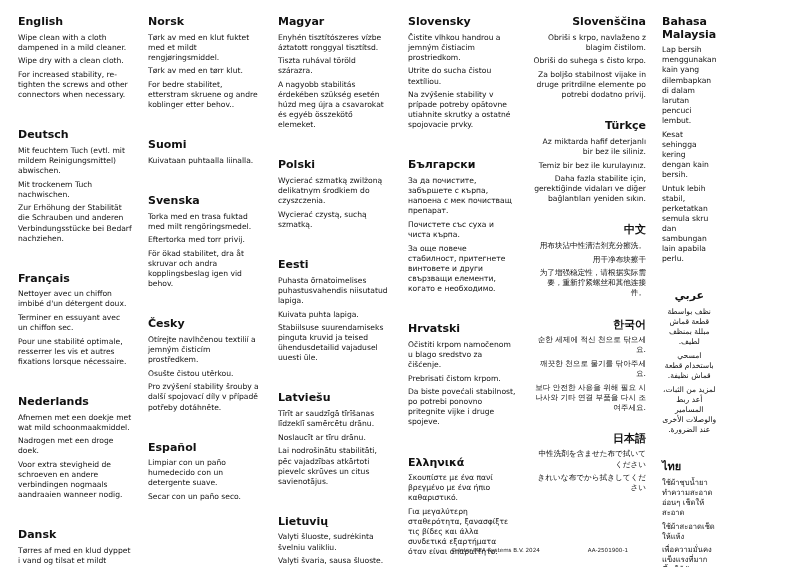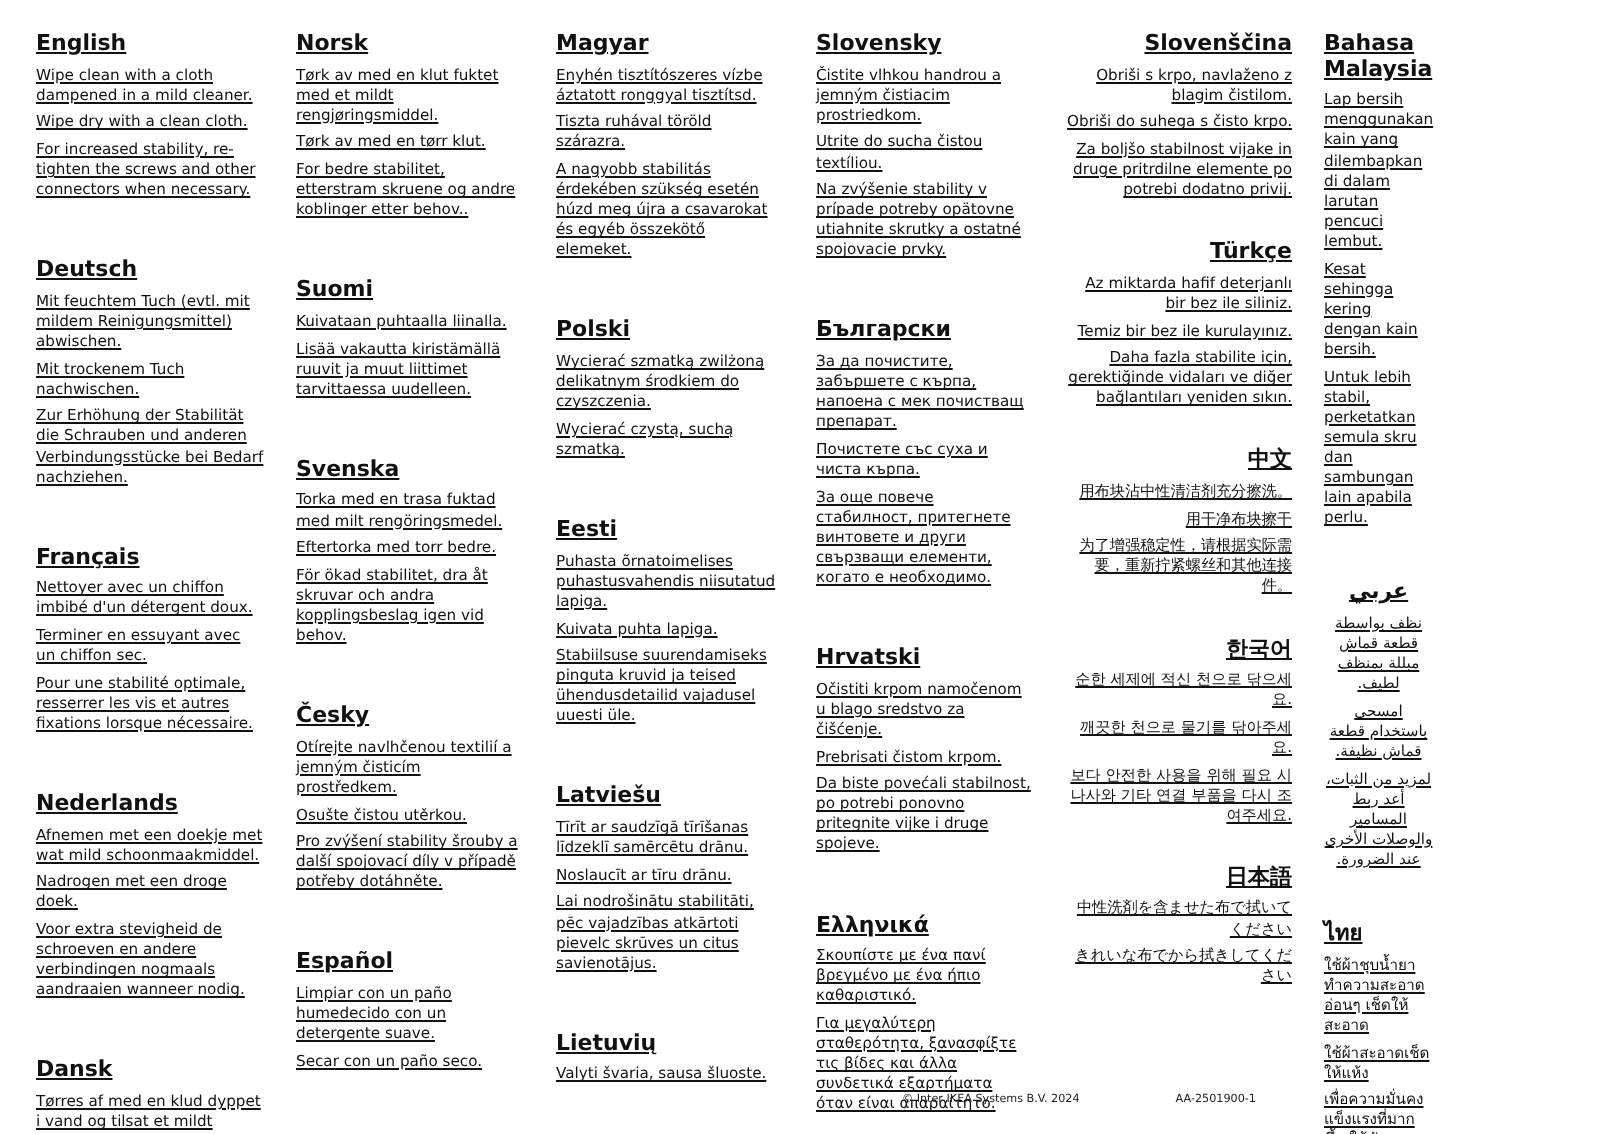--- a/index.html
+++ b/index.html
@@ -4,21 +4,21 @@
 <style>
   * { box-sizing: border-box; }
   html, body {
     margin: 0; padding: 0;
     width: 802px; height: 567px;
     background: #ffffff;
     color: #111111;
     font-family: "DejaVu Sans", "Liberation Sans", sans-serif;
     overflow: hidden;
   }
-  .sheet { position: relative; width: 640px; height: 567px; text-decoration: underline; }
+  .sheet { position: relative; width: 640px; height: 567px; }
   .columns {
     display: grid;
     grid-template-columns: 130px 130px 130px 125px 129px 1fr;
     padding: 16px 8px 0 18px;
   }
   .column { padding-right: 16px; }
   .lang-section { margin-bottom: 29px; }
   .column:nth-child(5) .lang-section { margin-bottom: 20px; text-align: right; }
   .column:nth-child(6) .lang-section { margin-bottom: 26px; }
   .lang-section h3 {
@@ -81,26 +81,25 @@
       <div class="column">
         <section class="lang-section">
           <h3>Norsk</h3>
           <p>Tørk av med en klut fuktet med et mildt rengjøringsmiddel.</p>
           <p>Tørk av med en tørr klut.</p>
           <p>For bedre stabilitet, etterstram skruene og andre koblinger etter behov..</p>
         </section>
         <section class="lang-section">
           <h3>Suomi</h3>
           <p>Kuivataan puhtaalla liinalla.</p>
-          <p>Lisää vakautta kiristämällä ruuvit ja muut liittimet tarvittaessa uudelleen.</p>
         </section>
         <section class="lang-section">
           <h3>Svenska</h3>
           <p>Torka med en trasa fuktad med milt rengöringsmedel.</p>
-          <p>Eftertorka med torr bedre.</p>
+          <p>Eftertorka med torr privij.</p>
           <p>För ökad stabilitet, dra åt skruvar och andra kopplingsbeslag igen vid behov.</p>
         </section>
         <section class="lang-section">
           <h3>Česky</h3>
           <p>Otírejte navlhčenou textilií a jemným čisticím prostředkem.</p>
           <p>Osušte čistou utěrkou.</p>
           <p>Pro zvýšení stability šrouby a další spojovací díly v případě potřeby dotáhněte.</p>
         </section>
         <section class="lang-section">
           <h3>Español</h3>
@@ -127,20 +126,21 @@
           <p>Stabiilsuse suurendamiseks pinguta kruvid ja teised ühendusdetailid vajadusel uuesti üle.</p>
         </section>
         <section class="lang-section">
           <h3>Latviešu</h3>
           <p>Tīrīt ar saudzīgā tīrīšanas līdzeklī samērcētu drānu.</p>
           <p>Noslaucīt ar tīru drānu.</p>
           <p>Lai nodrošinātu stabilitāti, pēc vajadzības atkārtoti pievelc skrūves un citus savienotājus.</p>
         </section>
         <section class="lang-section">
           <h3>Lietuvių</h3>
+          <p>Valyti šluoste, sudrėkinta švelniu valikliu.</p>
           <p>Valyti švaria, sausa šluoste.</p>
         </section>
       </div>
       <div class="column">
         <section class="lang-section">
           <h3>Slovensky</h3>
           <p>Čistite vlhkou handrou a jemným čistiacim prostriedkom.</p>
           <p>Utrite do sucha čistou textíliou.</p>
           <p>Na zvýšenie stability v prípade potreby opätovne utiahnite skrutky a ostatné spojovacie prvky.</p>
         </section>

